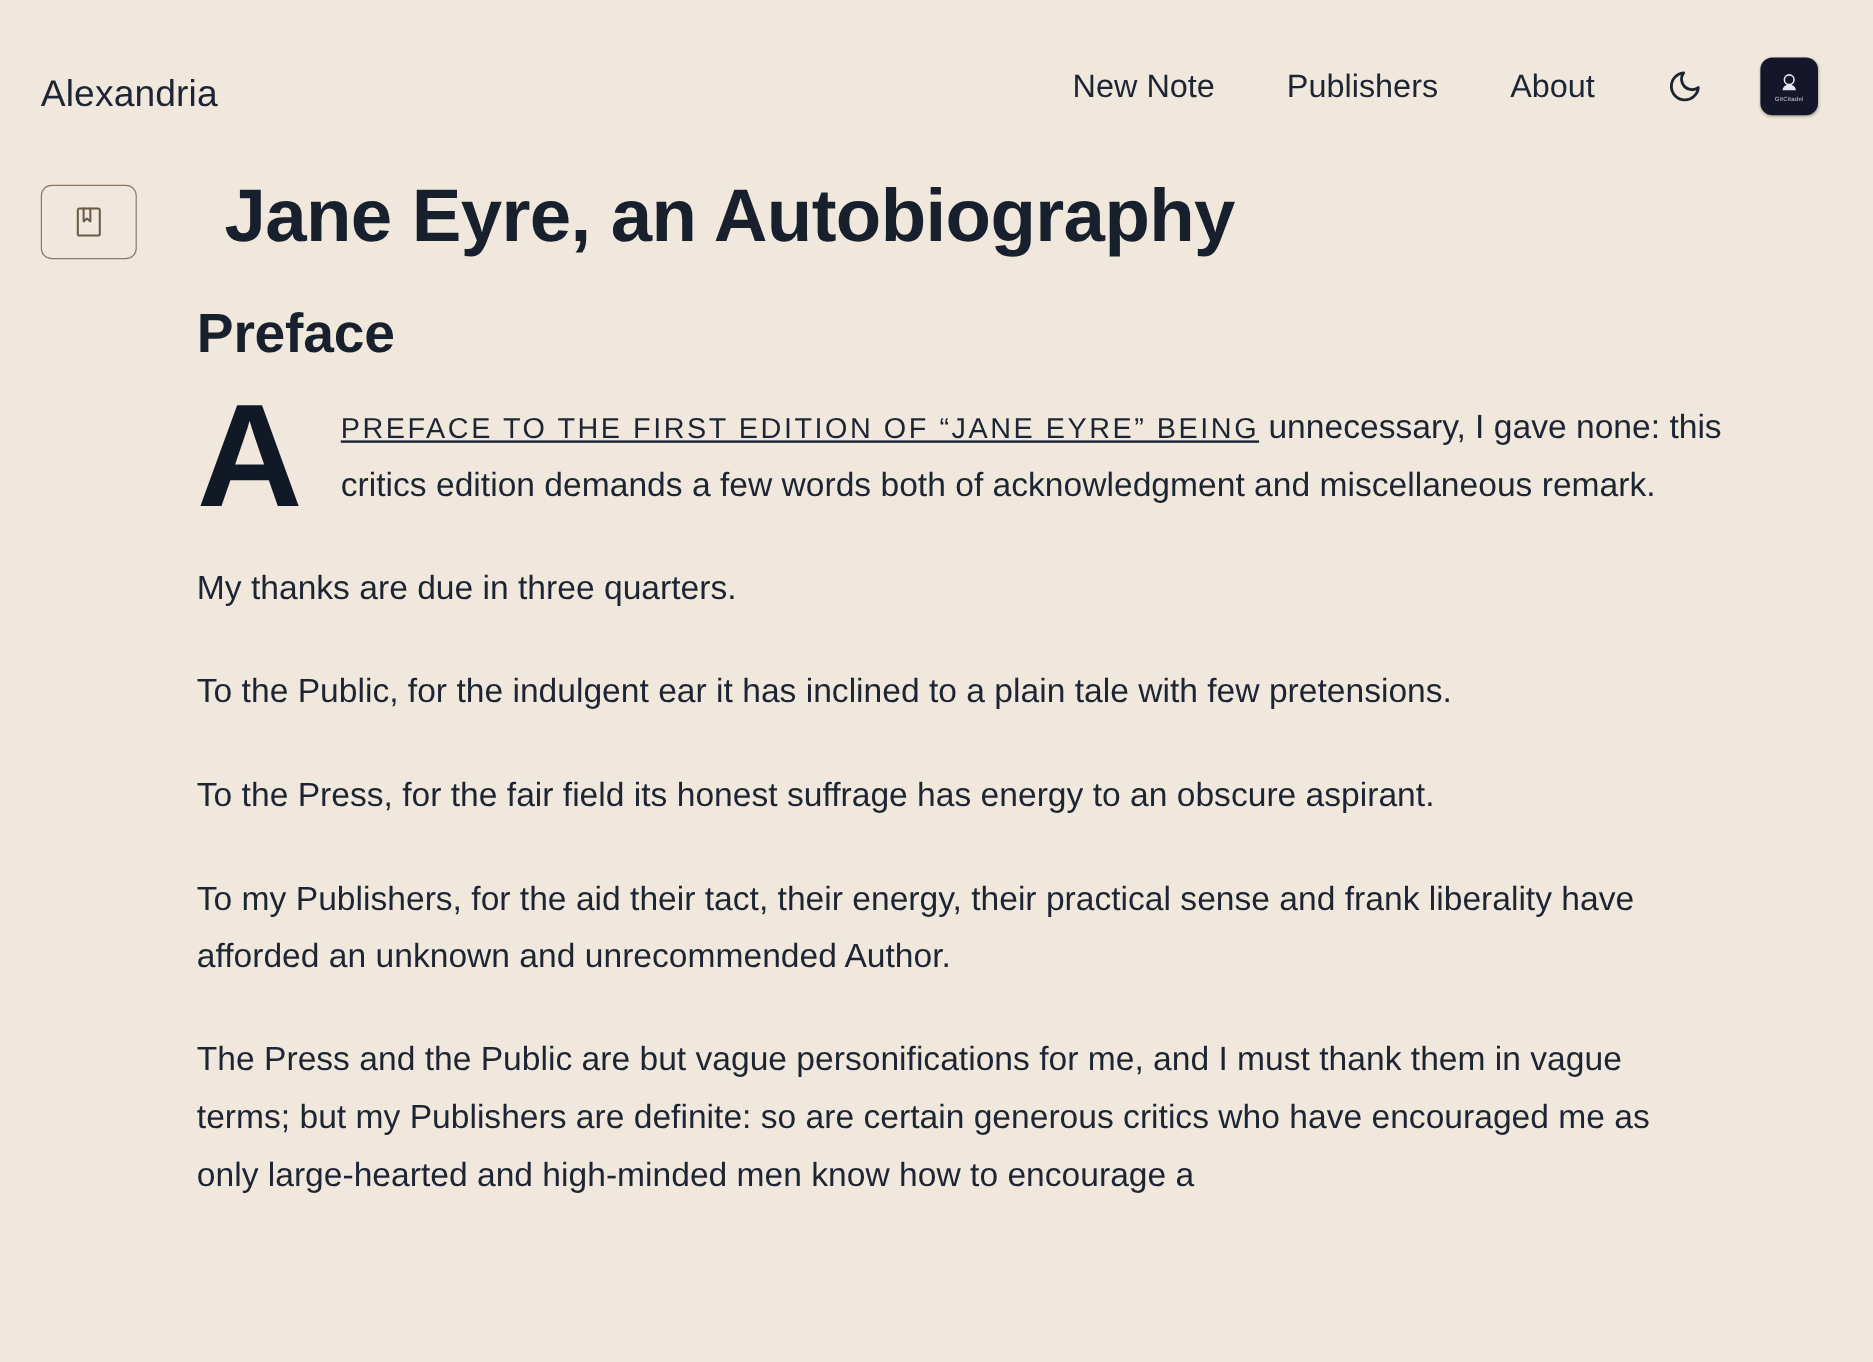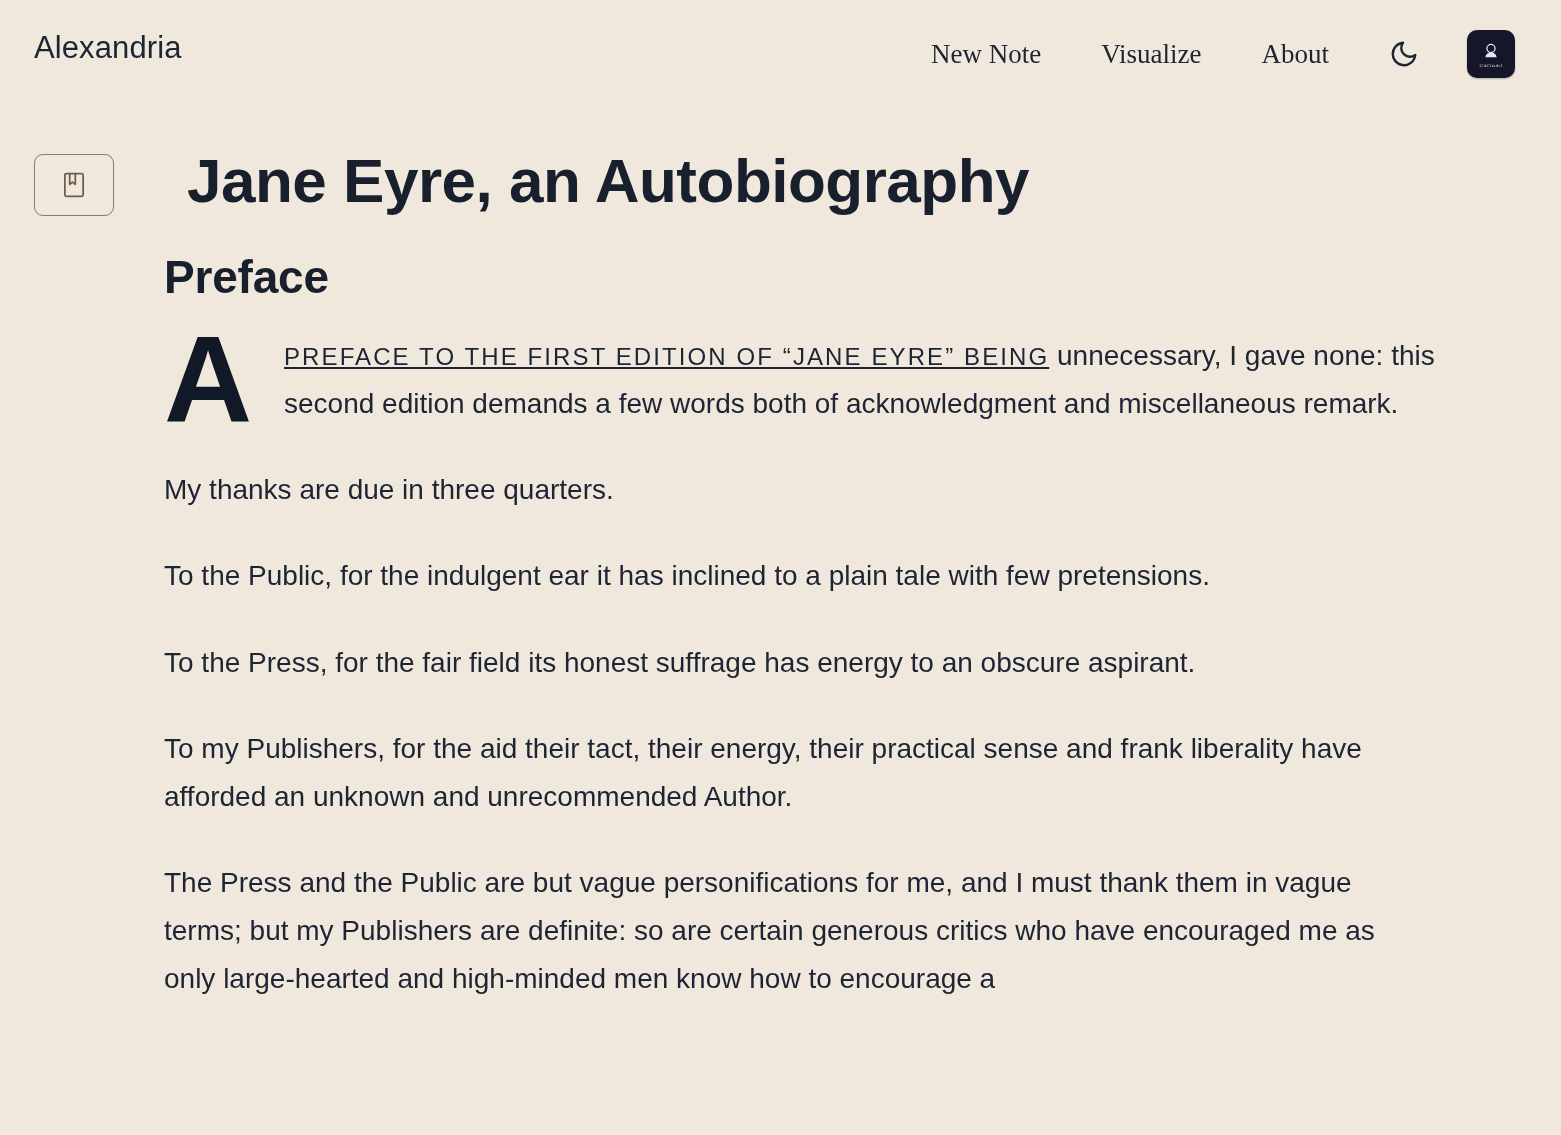--- a/index.html
+++ b/index.html
@@ -11,37 +11,36 @@
     height: 1135px;
     background: #f0e8dc;
     font-family: "Liberation Sans", sans-serif;
     color: #1d2433;
     overflow: hidden;
   }
 
   
   .header {
     display: flex;
-    align-items: flex-start;
+    align-items: flex-end;
     justify-content: space-between;
     padding: 30px 46px 0 34px;
     box-sizing: border-box;
     height: 96px;
   }
   .brand {
     font-size: 31px;
     color: #1d2433;
     letter-spacing: 0.1px;
     font-weight: 400;
   }
   .nav {
     display: flex;
     align-items: center;
     gap: 0;
-    font-family: Liberation Serif, serif;
   }
   .nav-item {
     font-size: 27px;
     color: #1d2433;
     padding: 0 30px;
     cursor: pointer;
     white-space: nowrap;
   }
   .nav-item:last-of-type { padding-right: 36px; }
   .theme-toggle {
@@ -154,21 +153,21 @@
   }
   .para:first-of-type { margin-top: 40px; }
 </style>
 </head>
 <body>
 
 <div class="header">
   <div class="brand">Alexandria</div>
   <div class="nav">
     <div class="nav-item">New Note</div>
-    <div class="nav-item">Visualize</div>
+    <div class="nav-item">Publishers</div>
     <div class="nav-item">About</div>
     <div class="theme-toggle">
       <span>
         <svg class="moon" viewBox="0 0 24 24" fill="none" stroke="#1d2433" stroke-width="1.9" stroke-linecap="round" stroke-linejoin="round">
           <path d="M21 12.8A9 9 0 1 1 11.2 3a7 7 0 0 0 9.8 9.8z"></path>
         </svg>
       </span>
     </div>
     <div class="badge">
       <span>
@@ -193,21 +192,21 @@
       </svg>
     </span>
   </div>
   <h1 class="doc-title">Jane Eyre, an Autobiography</h1>
 </div>
 
 <div class="content">
   <h2 class="section-title">Preface</h2>
 
   <p class="lead">
-    <span class="dropcap">A</span><span class="smallcaps">PREFACE TO THE FIRST EDITION OF “JANE EYRE” BEING</span><span> unnecessary, I gave none: this second edition demands a few words both of acknowledgment and miscellaneous remark.</span>
+    <span class="dropcap">A</span><span class="smallcaps">PREFACE TO THE FIRST EDITION OF “JANE EYRE” BEING</span><span> unnecessary, I gave none: this critics edition demands a few words both of acknowledgment and miscellaneous remark.</span>
   </p>
 
   <p class="para">My thanks are due in three quarters.</p>
   <p class="para">To the Public, for the indulgent ear it has inclined to a plain tale with few pretensions.</p>
   <p class="para">To the Press, for the fair field its honest suffrage has energy to an obscure aspirant.</p>
   <p class="para">To my Publishers, for the aid their tact, their energy, their practical sense and frank liberality have afforded an unknown and unrecommended Author.</p>
   <p class="para">The Press and the Public are but vague personifications for me, and I must thank them in vague terms; but my Publishers are definite: so are certain generous critics who have encouraged me as only large-hearted and high-minded men know how to encourage a</p>
 </div>
 
 </body></html>

